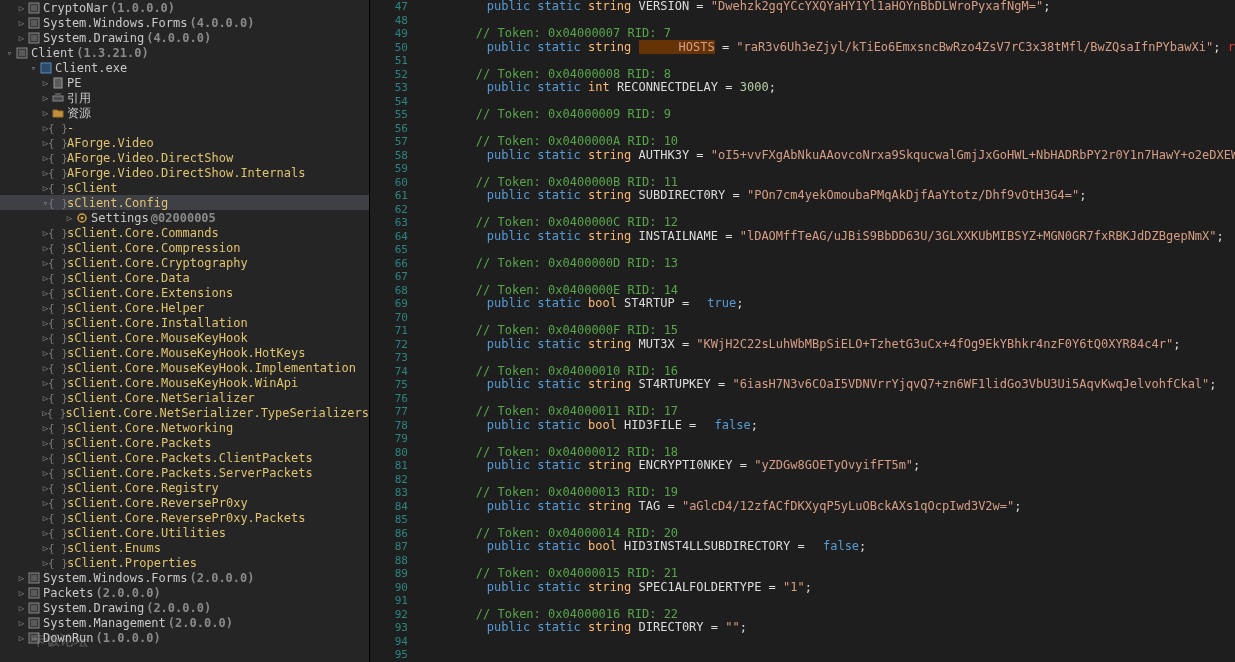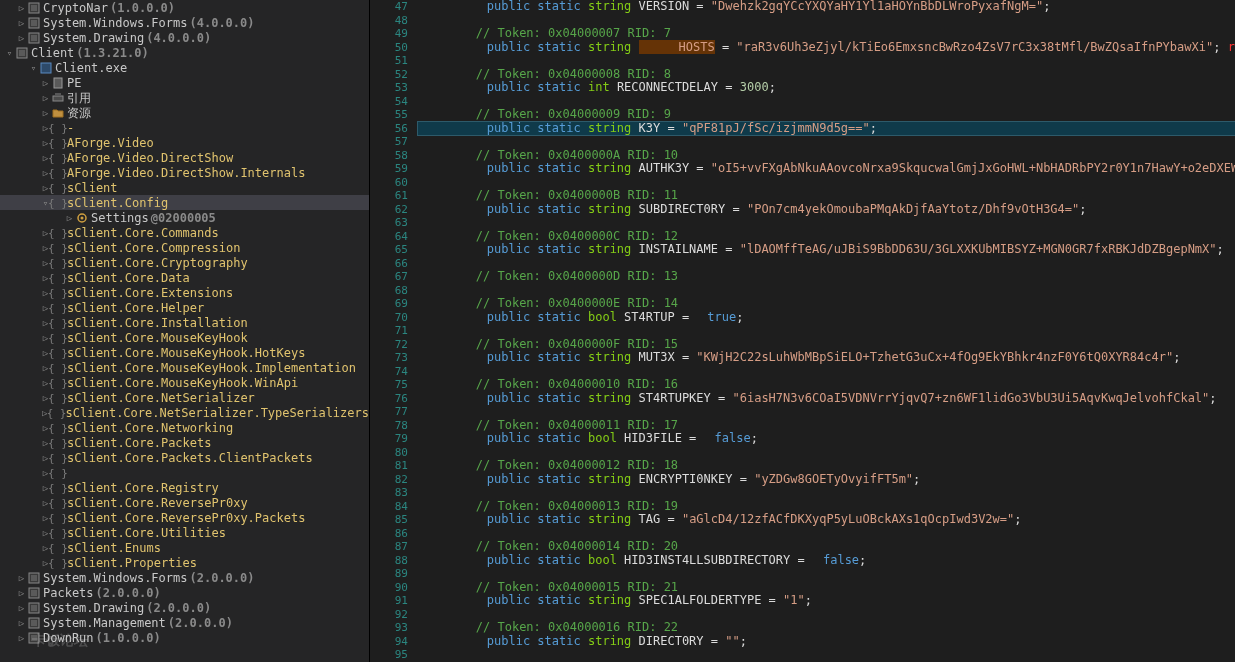--- a/index.html
+++ b/index.html
@@ -15,21 +15,21 @@
 .row .lbl.c { color:#c8c8c8; }
 .ver { color:#8a8a8a; margin-left:2px;font-weight:bold; }
 .braces { color:#7a7a7a; font-family:Consolas,monospace; font-size:11px; }
 .editor { flex:1; background:#1e1e1e; font-family:"NSimSun","SimSun",Consolas,monospace; font-size:12px; position:relative; }
 .gutter { position:absolute; left:0; top:0; width:48px; }
 .num { height:13.5px; line-height:13.5px; text-align:right; padding-right:10px; color:#2b8680; font-size:11px; }
 .code { position:absolute; left:48px; right:0; top:0; }
 .ln { height:13.5px; line-height:13.5px; white-space:pre; color:#dcdcdc; }
 .ln.hl { background:#0f3a4a; outline:1px solid #2d5a6a; }
 .kw { color:#569cd6;padding-left:11px; }
-.ty { color:#84cc16; }
+.ty { color:#fdba74; }
 .cm { color:#57a64a; }
 .st { color:#d69d85; }
 .id { color:#dcdcdc; }
 .nm { color:#b5cea8; }
 .red { color:#ff3333; }
 .hlbox { background:#653306; color:#d69d85;padding-left:40px; }
 .watermark { position:absolute; left:32px; bottom:12px; font-size:14px; color:rgba(200,200,200,0.25); font-family:"Microsoft YaHei",sans-serif; font-weight:bold; pointer-events:none; }
 svg { display:block; }
 </style>
 </head>
@@ -281,20 +281,21 @@
         <span class="ico">
           <span class="braces">{ }</span>
         </span>
         <span class="lbl y">sClient.Core.Packets.ClientPackets</span>
       </div>
       <div class="row" style="padding-left: 40px;">
         <span class="arrow">▷</span>
         <span class="ico">
           <span class="braces">{ }</span>
         </span>
+        <span class="lbl y">sClient.Core.Packets.ServerPackets</span>
       </div>
       <div class="row" style="padding-left: 40px;">
         <span class="arrow">▷</span>
         <span class="ico">
           <span class="braces">{ }</span>
         </span>
         <span class="lbl y">sClient.Core.Registry</span>
       </div>
       <div class="row" style="padding-left: 40px;">
         <span class="arrow">▷</span>
@@ -444,21 +445,20 @@
   <div class="code" id="code">
       <div class="ln">        <span class="kw">public static</span> <span class="ty">string</span> <span class="id">VERSION</span> = <span class="st">"Dwehzk2gqYCcYXQYaHY1Yl1aHOYnBbDLWroPyxafNgM="</span>;</div>
       <div class="ln"></div>
       <div class="ln">        <span class="cm">// Token: 0x04000007 RID: 7</span></div>
       <div class="ln">        <span class="kw">public static</span> <span class="ty">string</span> <span class="hlbox">HOSTS</span> = <span class="st">"raR3v6Uh3eZjyl/kTiEo6EmxsncBwRzo4ZsV7rC3x38tMfl/BwZQsaIfnPYbawXi"</span>; <span class="red">r3m0te.65cdn.com:53</span></div>
       <div class="ln"></div>
       <div class="ln">        <span class="cm">// Token: 0x04000008 RID: 8</span></div>
       <div class="ln">        <span class="kw">public static</span> <span class="ty">int</span> <span class="id">RECONNECTDELAY</span> = <span class="nm">3000</span>;</div>
       <div class="ln"></div>
       <div class="ln">        <span class="cm">// Token: 0x04000009 RID: 9</span></div>
-      <div class="ln hl">        <span class="kw">public static</span> <span class="ty">string</span> <span class="id">K3Y</span> = <span class="st">"qPF81pJ/fSc/izjmmN9d5g=="</span>;</div>
       <div class="ln"></div>
       <div class="ln">        <span class="cm">// Token: 0x0400000A RID: 10</span></div>
       <div class="ln">        <span class="kw">public static</span> <span class="ty">string</span> <span class="id">AUTHK3Y</span> = <span class="st">"oI5+vvFXgAbNkuAAovcoNrxa9SkqucwalGmjJxGoHWL+NbHADRbPY2r0Y1n7HawY+o2eDXEWMn5GP2grgYfcZg=="</span>;</div>
       <div class="ln"></div>
       <div class="ln">        <span class="cm">// Token: 0x0400000B RID: 11</span></div>
       <div class="ln">        <span class="kw">public static</span> <span class="ty">string</span> <span class="id">SUBDIRECT0RY</span> = <span class="st">"POn7cm4yekOmoubaPMqAkDjfAaYtotz/Dhf9vOtH3G4="</span>;</div>
       <div class="ln"></div>
       <div class="ln">        <span class="cm">// Token: 0x0400000C RID: 12</span></div>
       <div class="ln">        <span class="kw">public static</span> <span class="ty">string</span> <span class="id">INSTAILNAME</span> = <span class="st">"lDAOMffTeAG/uJBiS9BbDD63U/3GLXXKUbMIBSYZ+MGN0GR7fxRBKJdDZBgepNmX"</span>;</div>
       <div class="ln"></div>

